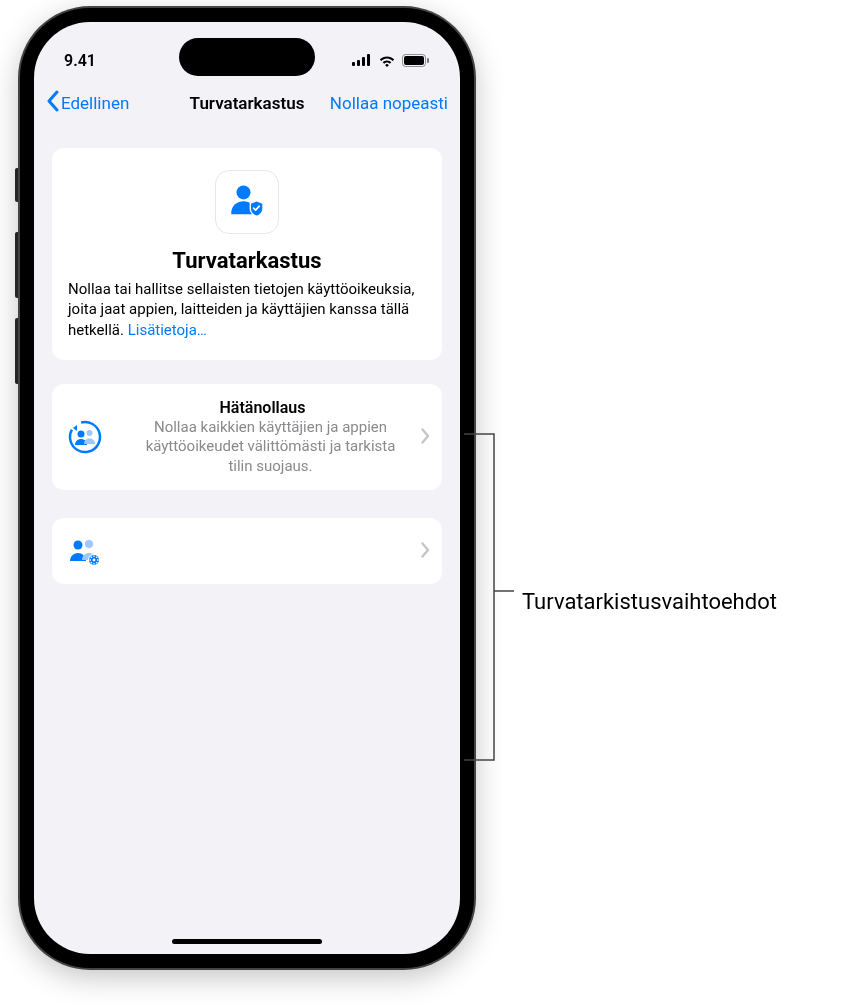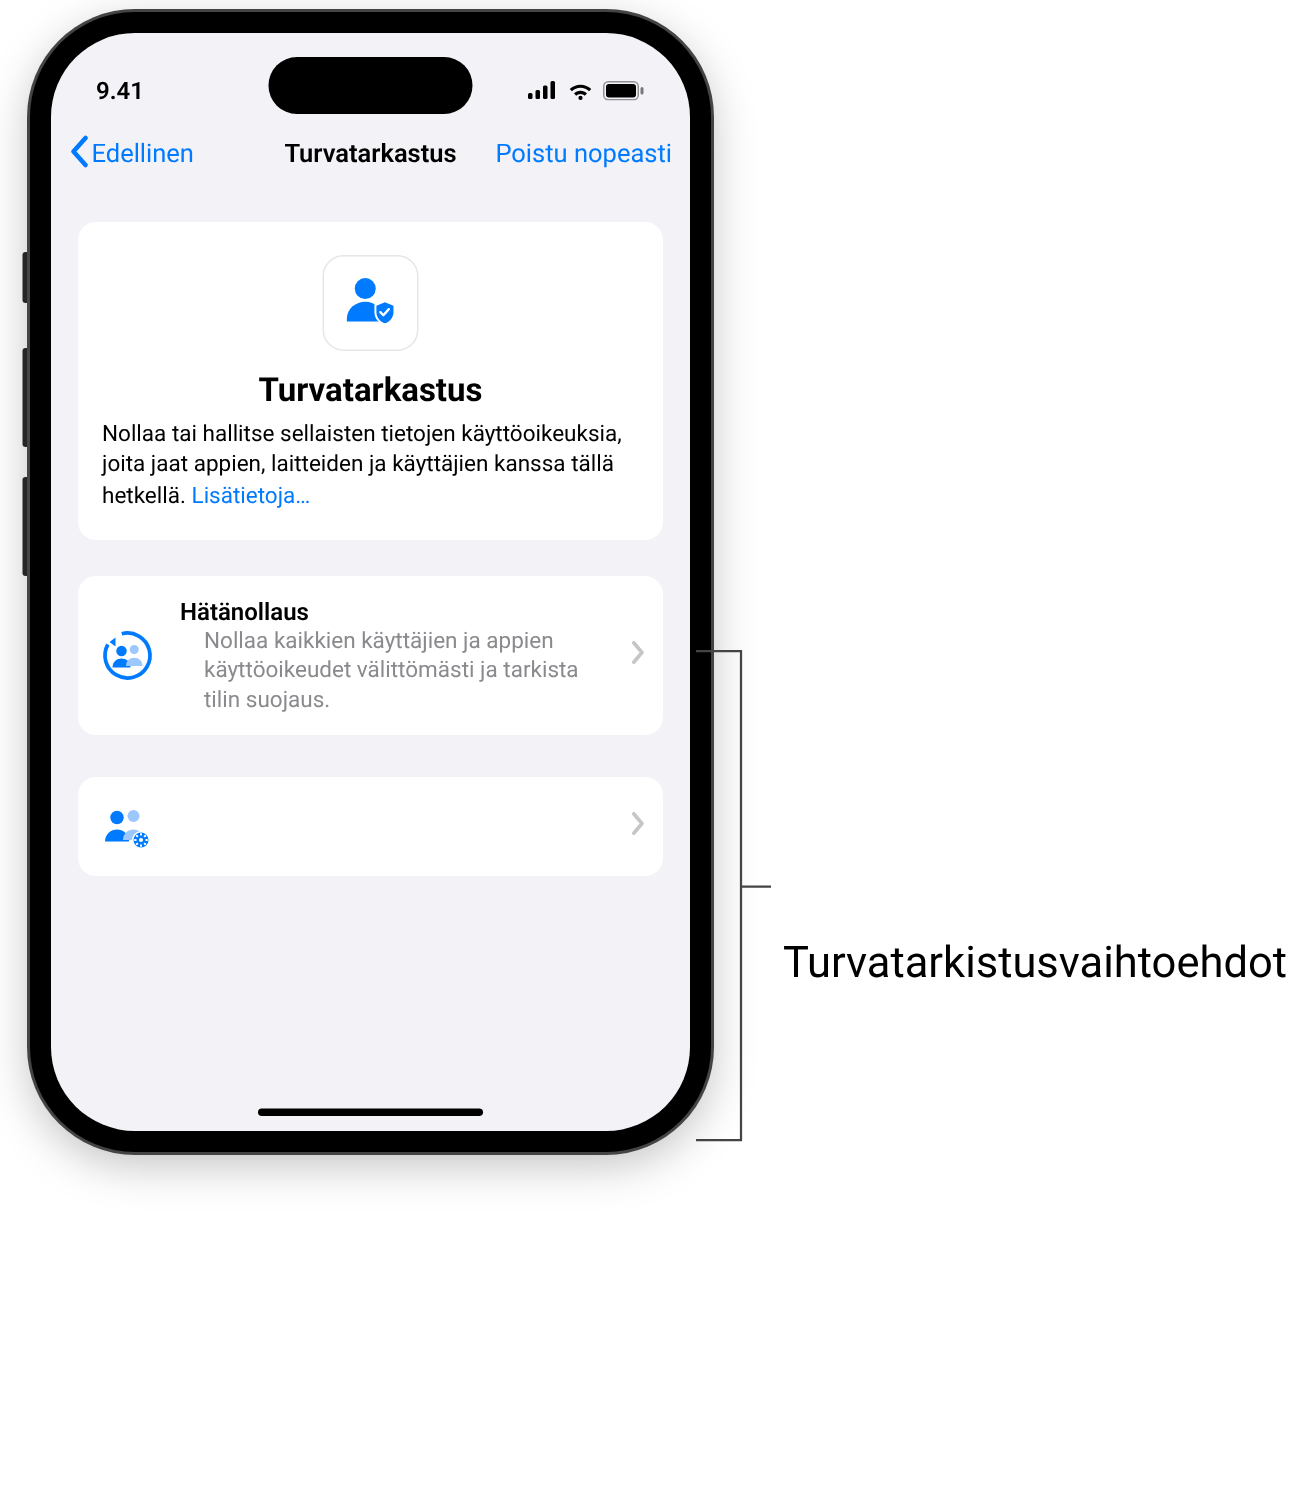--- a/index.html
+++ b/index.html
@@ -14,21 +14,21 @@
       width: 859px;
       height: 1008px;
       position: relative;
     }
 
     .phone-frame {
       position: absolute;
       left: 20px;
       top: 8px;
       width: 454px;
-      height: 760px;
+      height: 960px;
       background: #000;
       border-radius: 70px;
       padding: 14px;
       box-shadow: 0 0 0 2px #444, 0 8px 30px rgba(0,0,0,0.25);
     }
 
     .phone-screen {
       width: 100%;
       height: 100%;
       background: #f2f2f7;
@@ -167,20 +167,21 @@
 
     .option-card {
       background: #fff;
       border-radius: 12px;
       padding: 14px 12px 14px 14px;
       display: flex;
       align-items: center;
       gap: 16px;
       margin-bottom: 28px;
       cursor: pointer;
+      text-align: center;
     }
 
     .option-icon {
       width: 38px;
       height: 38px;
       flex: 0 0 38px;
       display: flex;
       align-items: center;
       justify-content: center;
     }
@@ -240,24 +241,23 @@
 
     .bracket-svg {
       width: 70px;
       height: 335px;
     }
 
     .callout-label {
       position: absolute;
       left: 62px;
       top: 159px;
-      font-size: 29px;
+      font-size: 22px;
       color: #000;
       white-space: nowrap;
-      margin-top: 36px;
     }
   </style>
 </head>
 <body>
 
 <div class="side-btn sb-left1"></div>
 <div class="side-btn sb-left2"></div>
 <div class="side-btn sb-left3"></div>
 
 <div class="phone-frame">
@@ -295,21 +295,21 @@
     <div class="nav-bar">
       <div class="nav-back">
         <span class="chevron-left">
           <svg width="13" height="22" viewBox="0 0 13 22">
               <path d="M11 2 L3 11 L11 20" stroke="#007aff" stroke-width="3" fill="none" stroke-linecap="round" stroke-linejoin="round"></path>
             </svg>
         </span>
         <span>Edellinen</span>
       </div>
       <div class="nav-title">Turvatarkastus</div>
-      <div class="nav-exit">Poistu nopeasti</div>
+      <div class="nav-exit">Nollaa nopeasti</div>
     </div>
 
     <div class="content">
 
       <div class="card intro-card">
         <div class="app-icon-box">
           <svg class="app-icon-svg" viewBox="0 0 48 48">
             <circle cx="20" cy="13" r="8" fill="#007aff"></circle>
             <path d="M6 36 c0-8 7-13 14-13 s14 5 14 13 v2 H6 z" fill="#007aff"></path>
             <g transform="translate(26,22)">

